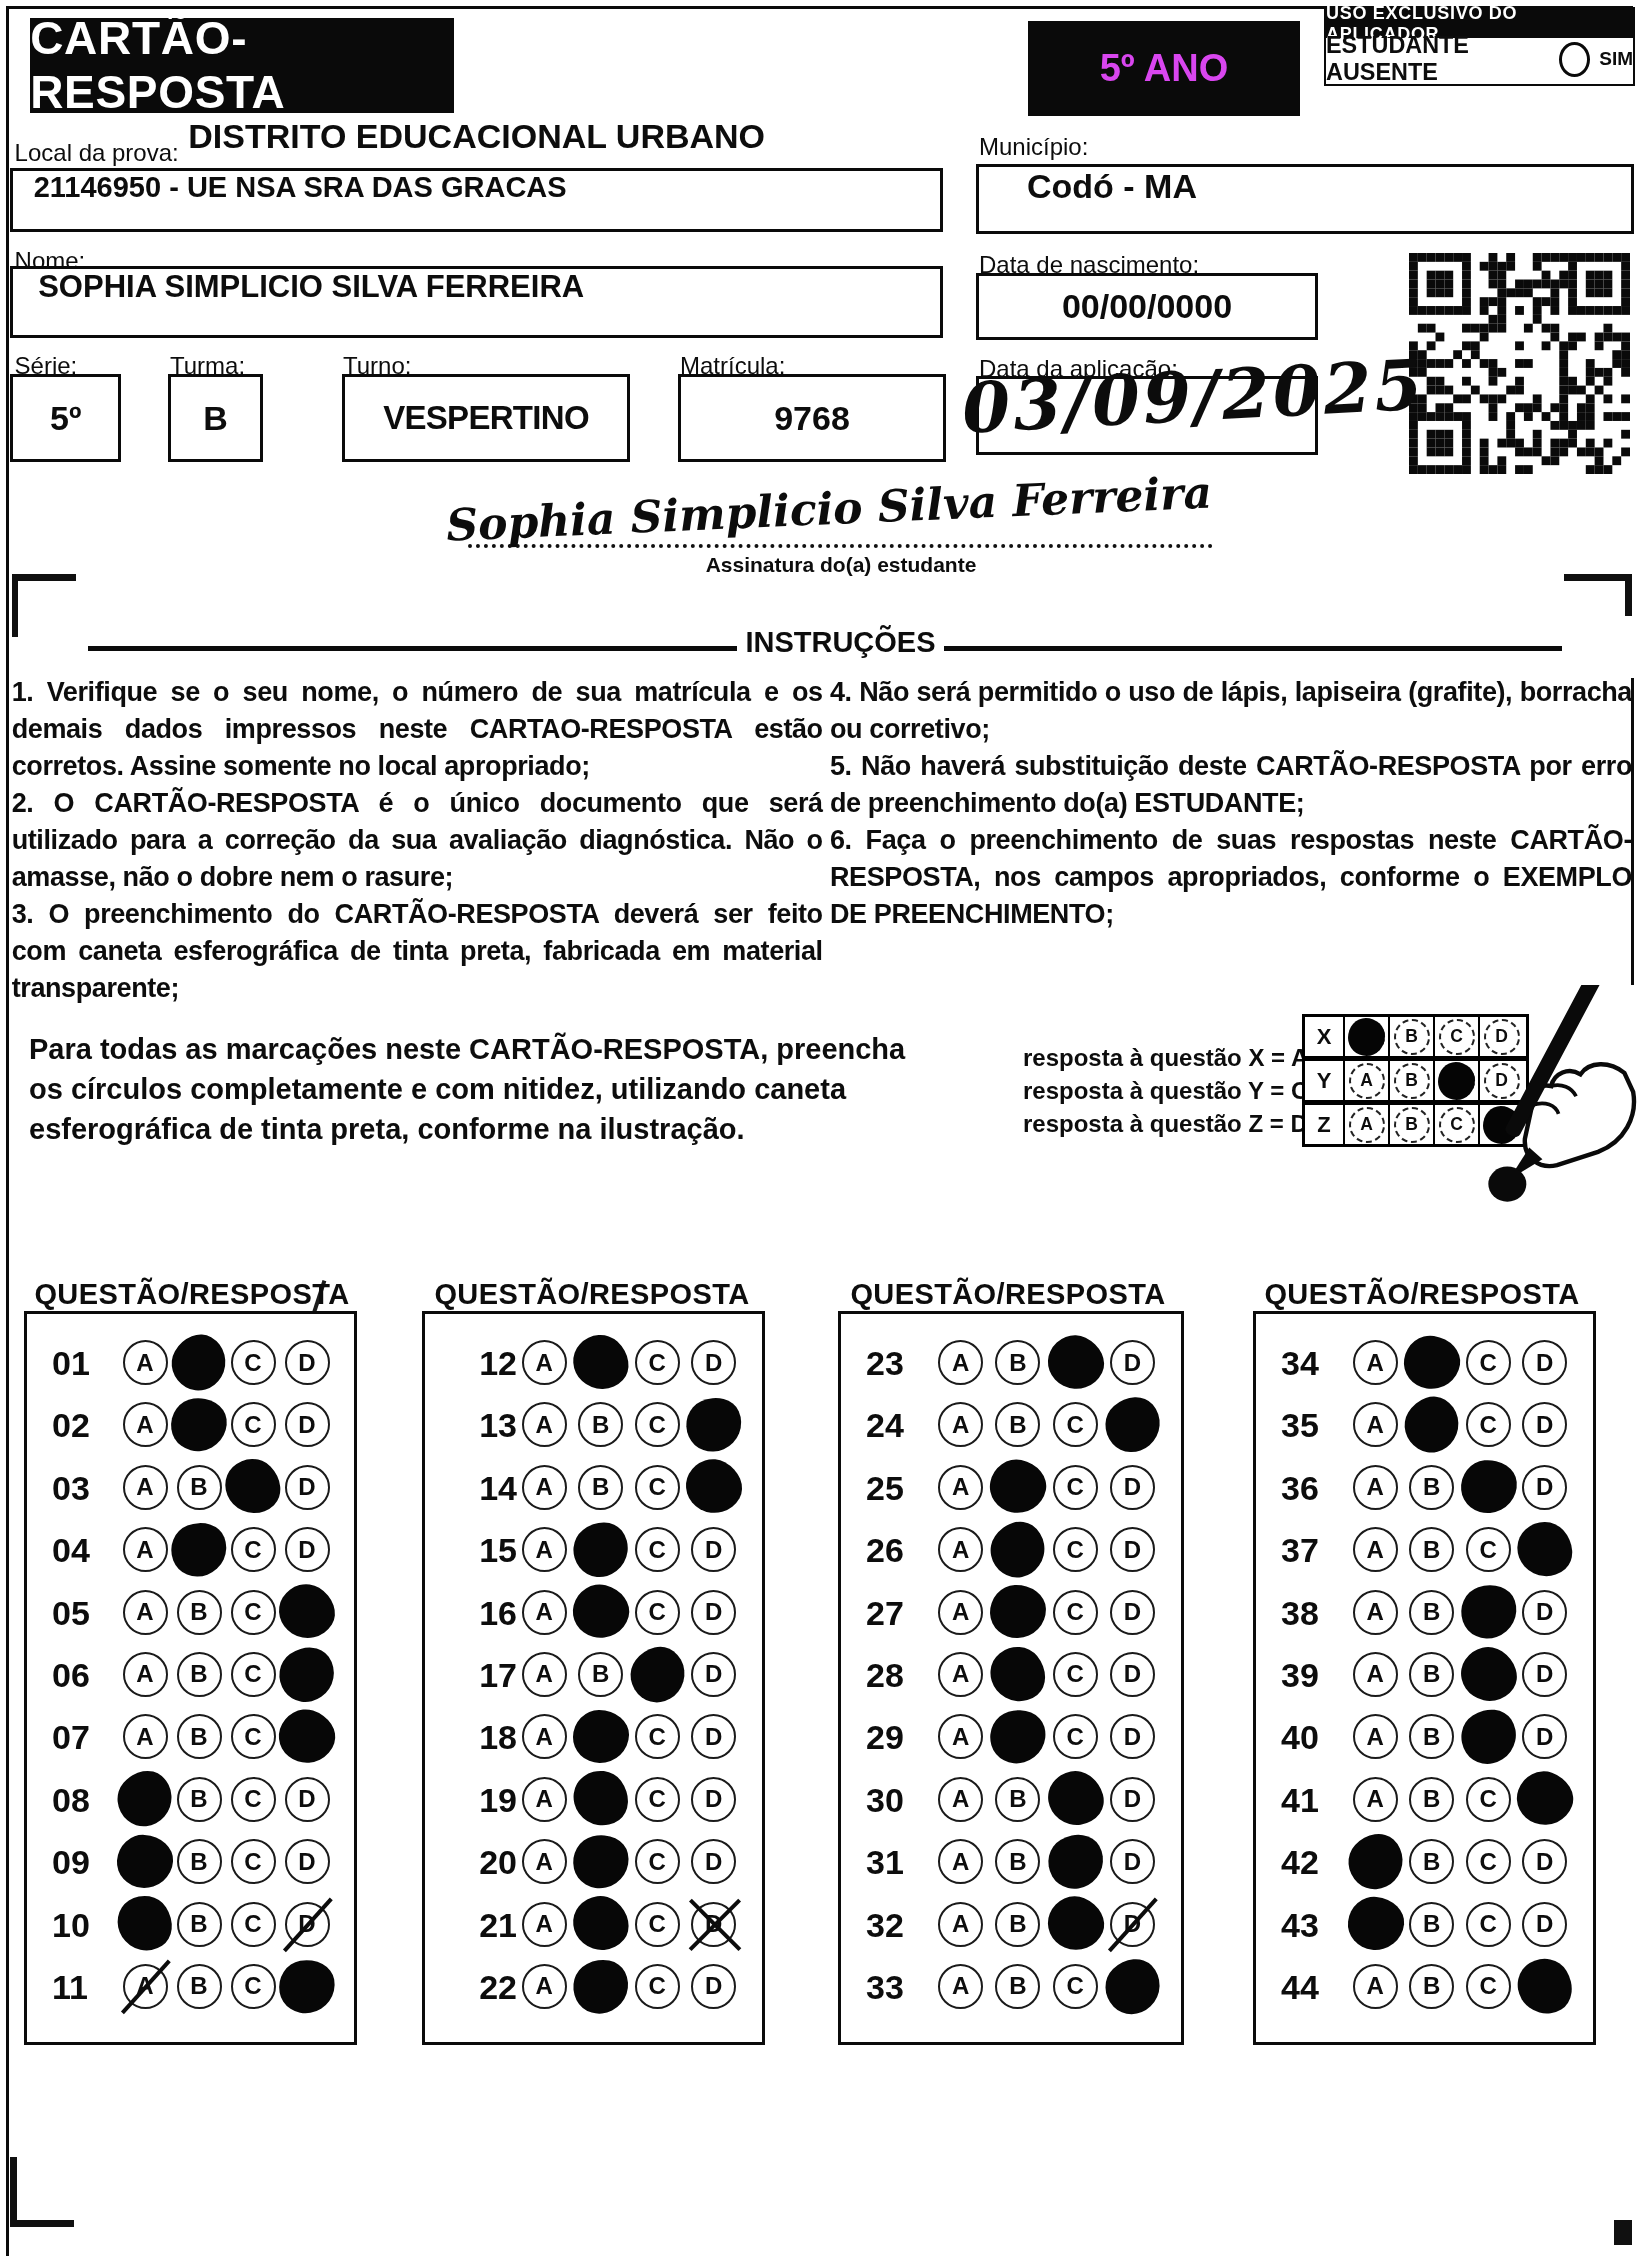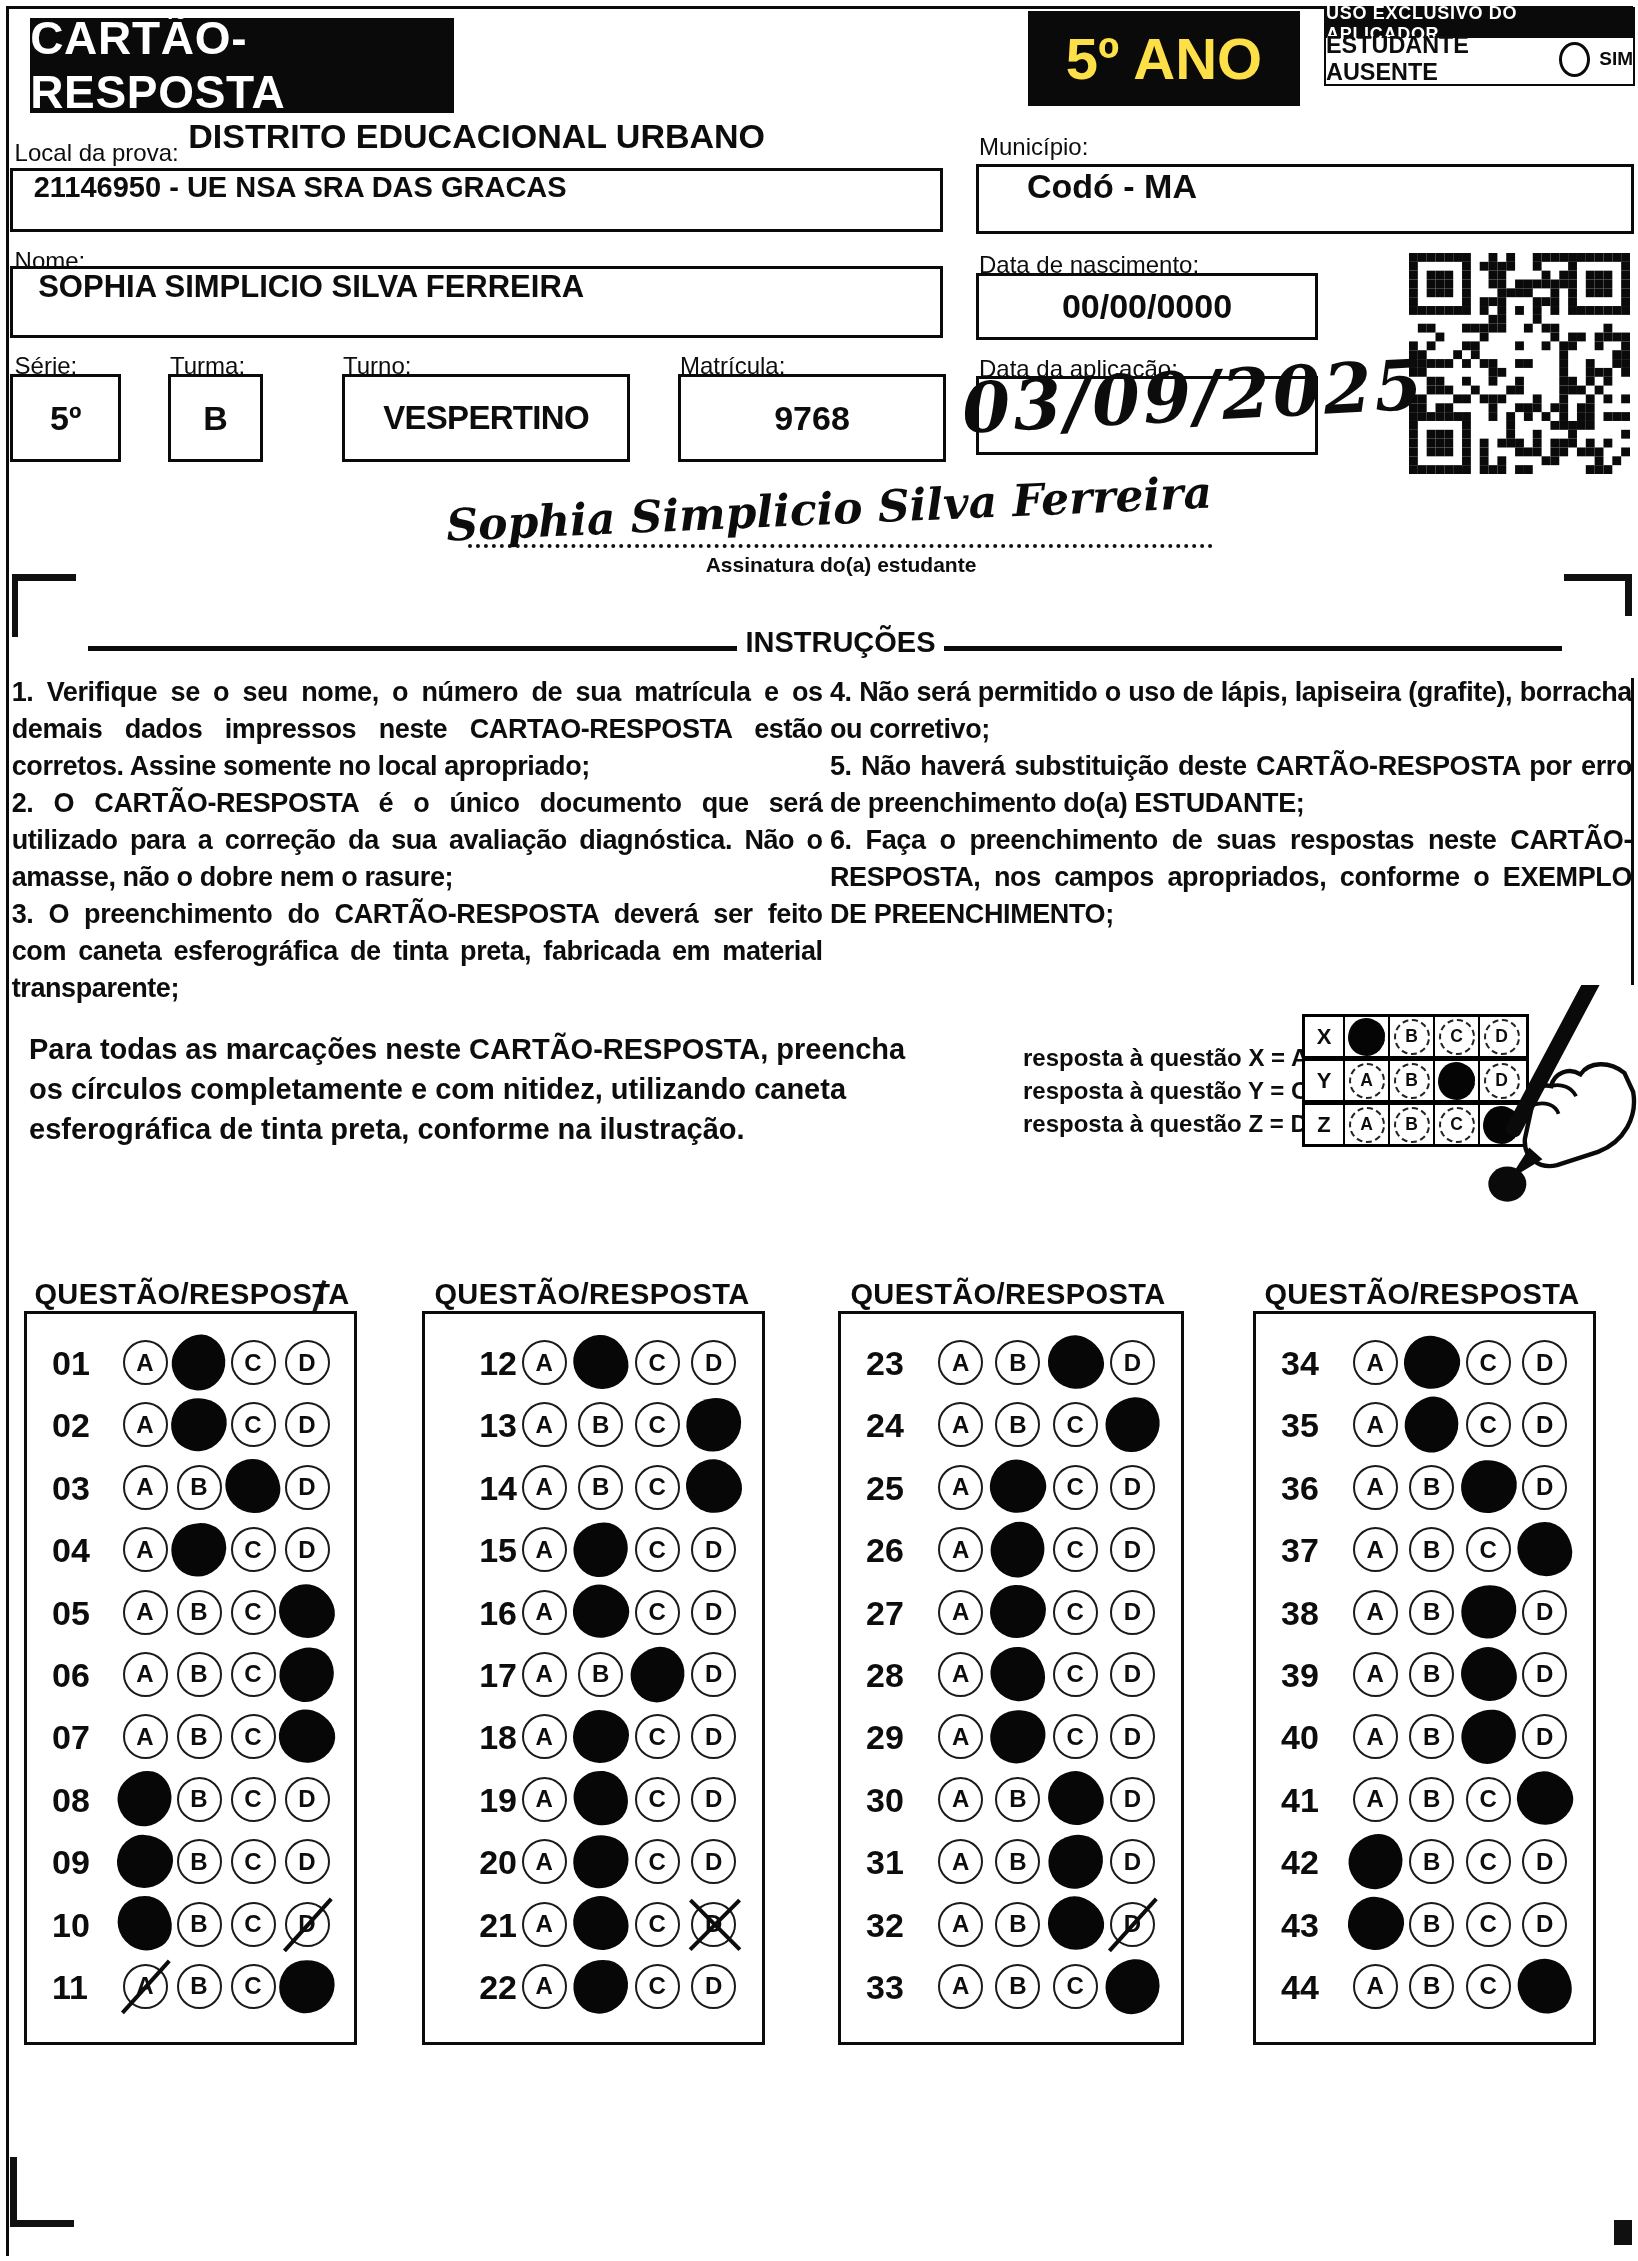--- a/index.html
+++ b/index.html
@@ -13,22 +13,22 @@
   .pb-left{left:5.8px;top:5.8px;width:3.7px;height:2250px;}
   .pb-top{left:5.8px;top:5.8px;width:1627px;height:3.7px;}
   .pb-right-seg{left:1631px;top:678px;width:2.9px;height:307px;}
   .cm{background:#101010;}
 
   
   .hdr-card{left:10.2px;top:17.5px;width:424px;height:95px;background:#0a0a0a;color:#fff;
             font-size:46px;font-weight:bold;letter-spacing:0.7px;margin-left:20px;}
   .hdr-exam{left:434px;top:10.2px;width:589px;height:91px;background:#fff;border:4.4px solid #0a0a0a;
             font-size:40px;font-weight:bold;}
-  .hdr-grade{left:1028px;top:11px;width:272px;height:95px;background:#0a0a0a;color:#fde047;
-             font-size:58px;font-weight:bold;}
+  .hdr-grade{left:1028px;top:21px;width:272px;height:95px;background:#0a0a0a;color:#d946ef;
+             font-size:38px;font-weight:bold;}
   .hdr-right{left:1324px;top:7.3px;width:307px;height:75px;border:2.9px solid #0a0a0a;background:#fff;}
   .hdr-right-bar{height:29px;background:#0a0a0a;color:#fff;font-size:18px;font-weight:bold;letter-spacing:0.7px;}
   .hdr-right-row{display:flex;align-items:center;justify-content:center;gap:8.8px;height:42px;
                  font-size:23.4px;font-weight:bold;}
   .absent-circle{width:29px;height:29px;border:3.7px solid #0a0a0a;border-radius:50%;background:#fff;}
   .sim{font-size:19px;font-weight:bold;}
 
   .lbl{font-size:24px;font-weight:normal;}
   .fbox{border:3.7px solid #0a0a0a;background:#fff;display:flex;}
   .fval{font-size:31px;font-weight:bold;}

